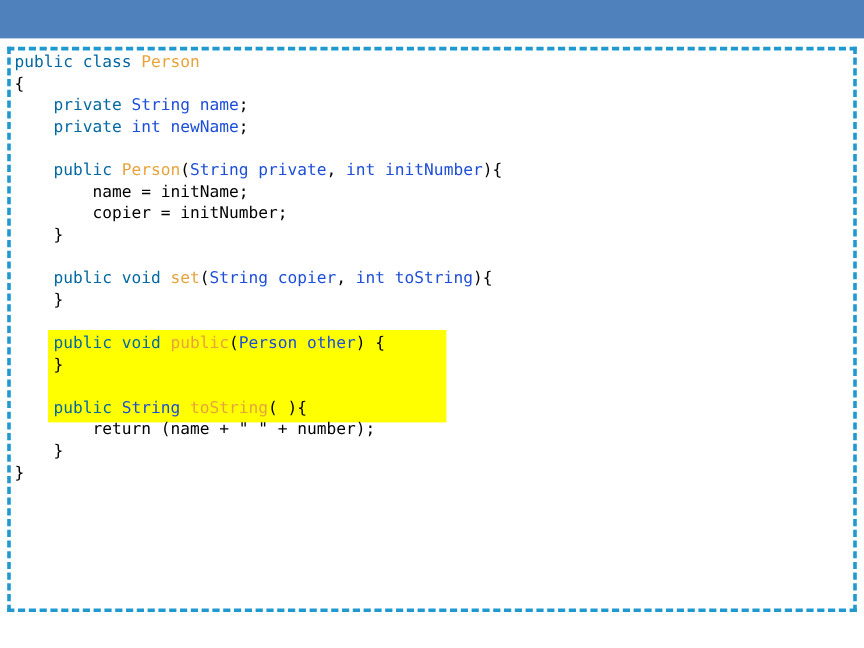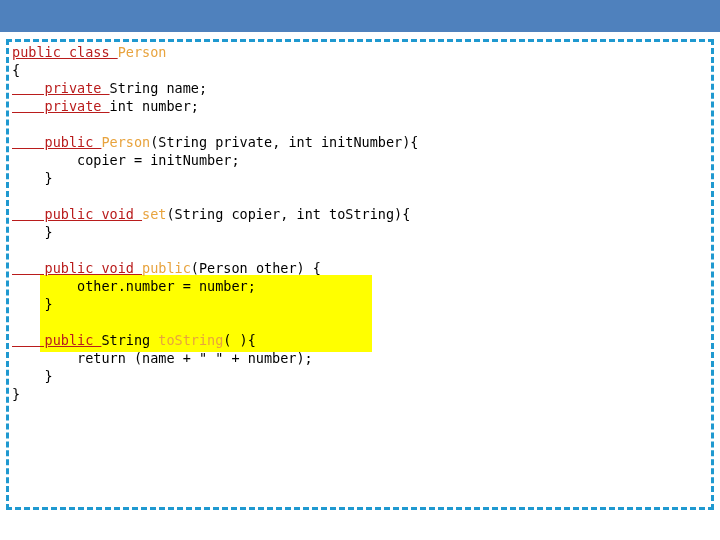--- a/index.html
+++ b/index.html
@@ -59,51 +59,51 @@
   }
   .hl-block {
     position: absolute;
     left: 40px;
     top: 275px;
     width: 332px;
     height: 77px;
     background: #ffff00;
     z-index: 1;
   }
-  .kw { color: #b91c1c; text-decoration: underline; }
+  .kw { color: #0369a1; }
   .type { color: #e8a33d; }
-  .blu { color: #000000; }
+  .blu { color: #1d4ed8; }
   .plain { color: #000000; }
 </style>
 </head>
 <body>
 
 <div id="slide">
 
   <div class="top-band"></div>
 
   <div class="hl-block"></div>
 
   <div class="code-frame"></div>
 
   <div class="code-area">
     <div class="line"><span class="kw">public class </span><span class="type">Person</span></div>
     <div class="line"><span class="plain">{</span></div>
     <div class="line"><span class="kw">    private </span><span class="blu">String </span><span class="blu">name</span><span class="plain">;</span></div>
-    <div class="line"><span class="kw">    private </span><span class="blu">int </span><span class="blu">number</span><span class="plain">;</span></div>
+    <div class="line"><span class="kw">    private </span><span class="blu">int </span><span class="blu">newName</span><span class="plain">;</span></div>
     <div class="line"><span class="plain"> </span></div>
     <div class="line"><span class="kw">    public </span><span class="type">Person</span><span class="plain">(</span><span class="blu">String </span><span class="blu">private</span><span class="plain">, </span><span class="blu">int </span><span class="blu">initNumber</span><span class="plain">){</span></div>
+    <div class="line"><span class="plain">        name = initName;</span></div>
     <div class="line"><span class="plain">        copier = initNumber;</span></div>
     <div class="line"><span class="plain">    }</span></div>
     <div class="line"><span class="plain"> </span></div>
     <div class="line"><span class="kw">    public void </span><span class="type">set</span><span class="plain">(</span><span class="blu">String </span><span class="blu">copier</span><span class="plain">, </span><span class="blu">int </span><span class="blu">toString</span><span class="plain">){</span></div>
     <div class="line"><span class="plain">    }</span></div>
     <div class="line"><span class="plain"> </span></div>
     <div class="line"><span class="kw">    public void </span><span class="type">public</span><span class="plain">(</span><span class="blu">Person </span><span class="blu">other</span><span class="plain">) {</span></div>
-    <div class="line"><span class="plain">        other.number = number;</span></div>
     <div class="line"><span class="plain">    }</span></div>
     <div class="line"><span class="plain"> </span></div>
     <div class="line"><span class="kw">    public </span><span class="blu">String </span><span class="type">toString</span><span class="plain">( ){</span></div>
     <div class="line"><span class="plain">        return (name + " " + number);</span></div>
     <div class="line"><span class="plain">    }</span></div>
     <div class="line"><span class="plain">}</span></div>
   </div>
 
 </div>
 

